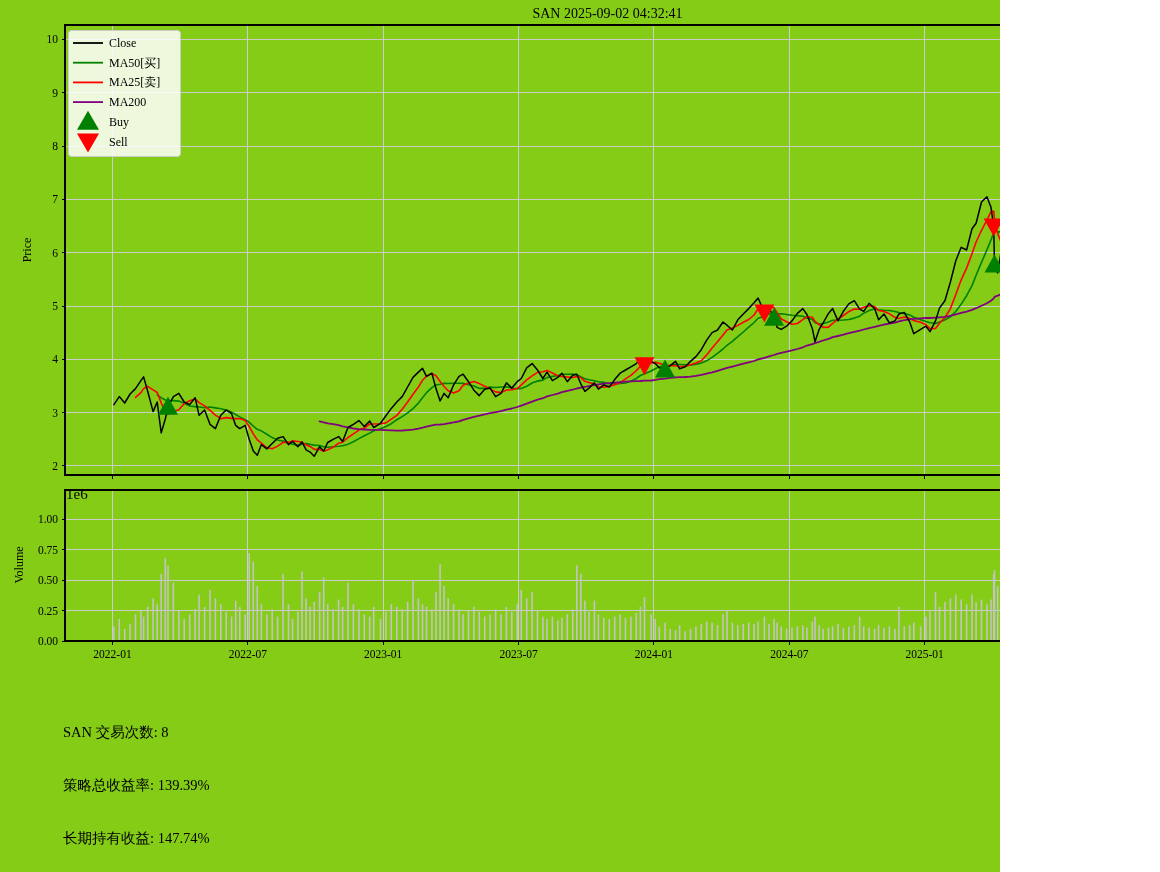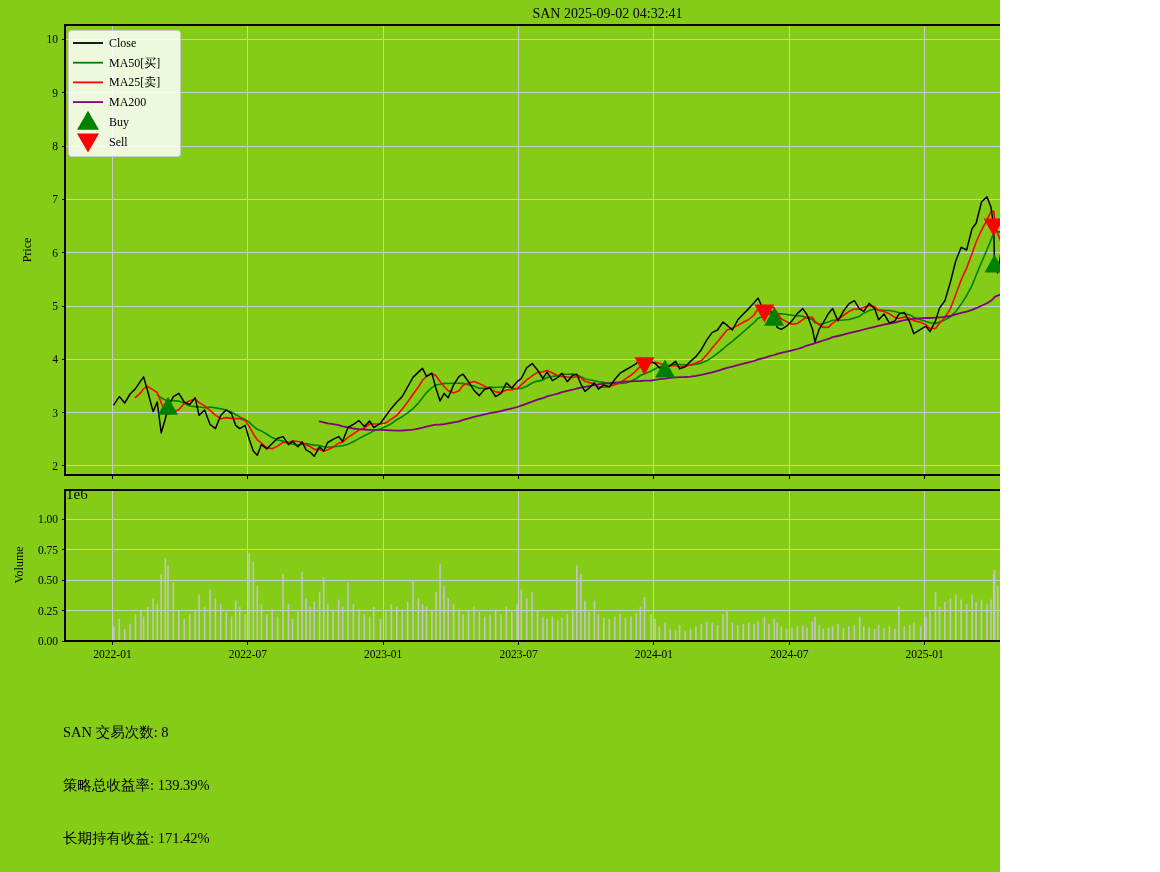--- a/index.html
+++ b/index.html
@@ -354,19 +354,19 @@
         <text x="109" y="145.5" font-size="12px" fill="#000">Sell</text>
       </g>
     </svg>
   <div class="ylab ylab-price">Price</div>
   <div class="ylab ylab-volume">Volume</div>
   <div class="offset-label">1e6</div>
 
   <div class="summary">
     <div>SAN 交易次数: 8</div>
     <div>策略总收益率: 139.39%</div>
-    <div>长期持有收益: 171.42%</div>
+    <div>长期持有收益: 147.74%</div>
     
     
     
     
   </div>
 </div>
 
 </body></html>

